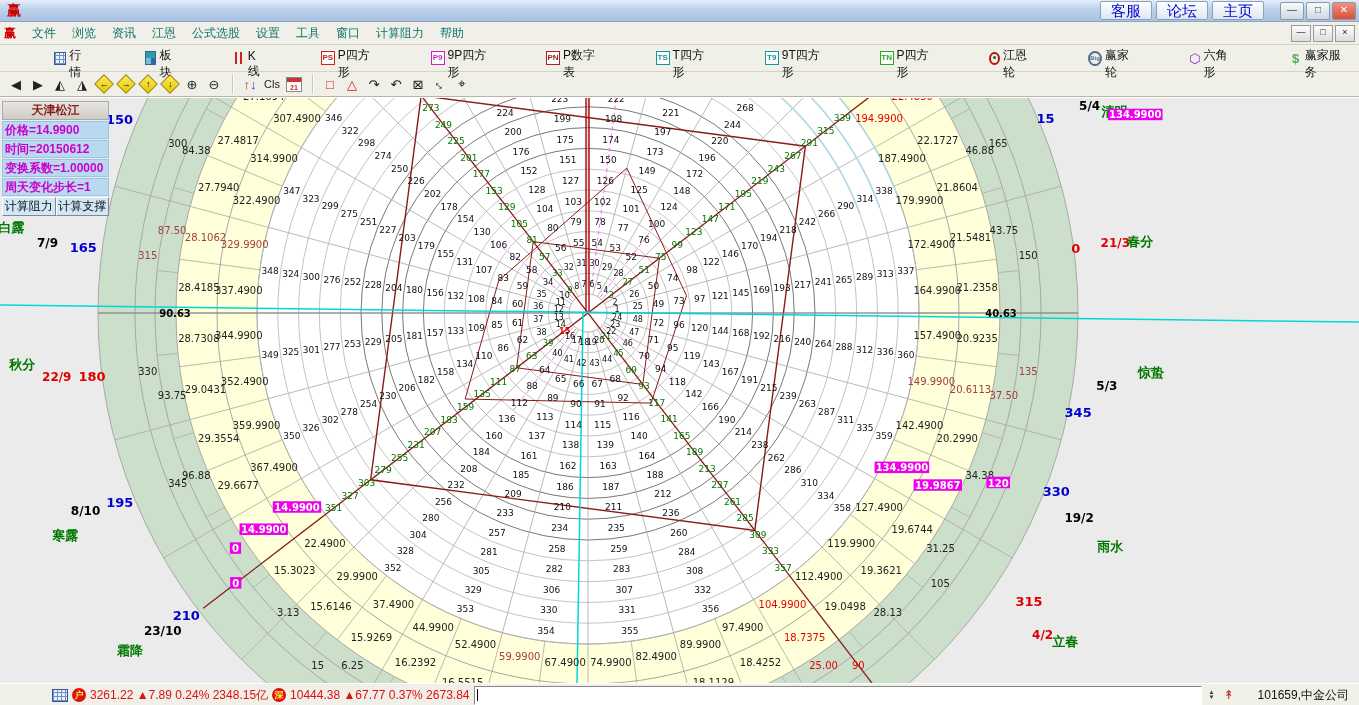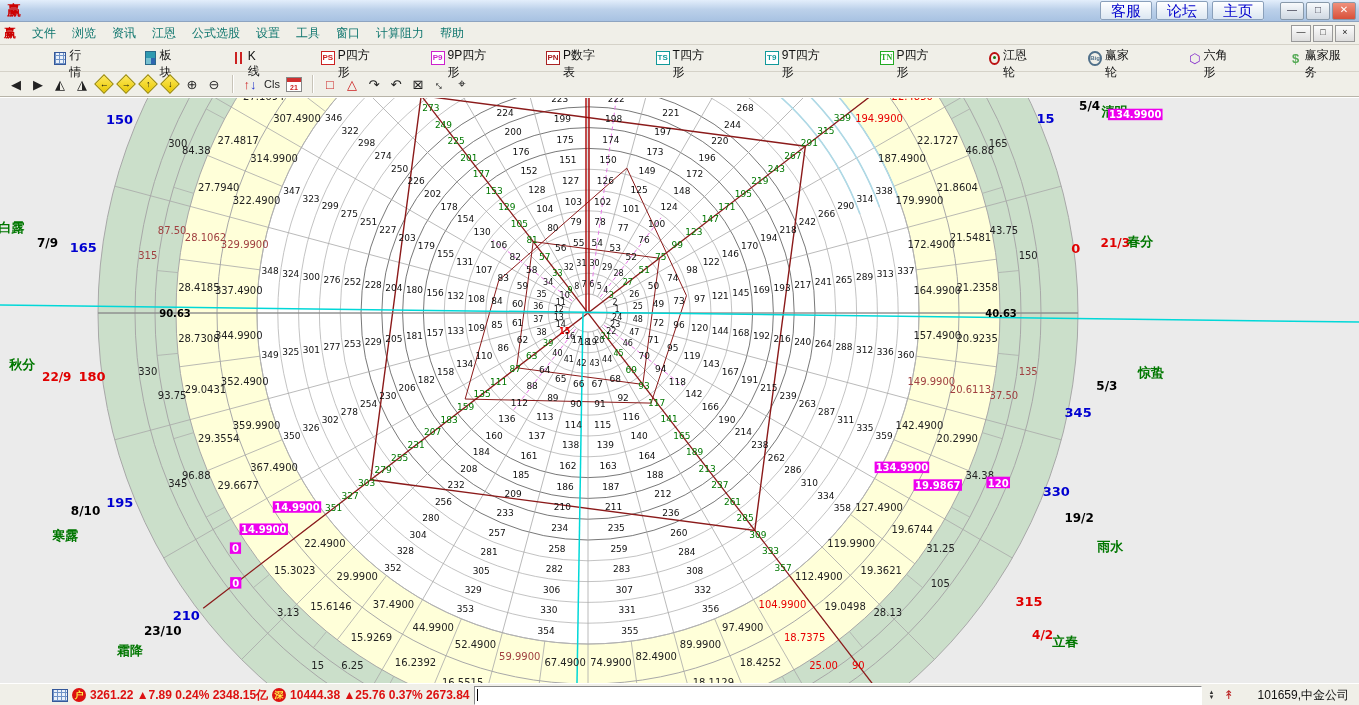--- a/index.html
+++ b/index.html
@@ -45,21 +45,21 @@
   
   .chart{position:relative;width:1359px;height:585px;background:#ebebeb;border-top:1px solid #fff;overflow:hidden;}
   .panel{position:absolute;left:2px;top:3px;width:107px;font-size:12px;z-index:5;}
   .panel .ph{background:linear-gradient(#e8e6e0,#cfccc4);color:#8b1a1a;font-weight:bold;text-align:center;height:17px;line-height:17px;border:1px solid #aaa;}
   .prow{background:#b9d9f0;color:#cc00cc;font-weight:bold;height:16px;line-height:16px;padding:0 2px;margin-top:1px;border:1px solid #9dc3de;white-space:nowrap;overflow:hidden;}
   .pbtns{display:flex;margin-top:1px;}
   .pbtn{flex:1;background:#cfe7f7;border:1px solid #fff;border-right-color:#888;border-bottom-color:#888;text-align:center;height:17px;line-height:17px;color:#111;}
   
   .statusbar{height:23px;background:#f0efe8;border-top:1px solid #fff;display:flex;align-items:center;padding:0 4px;font-size:12px;box-sizing:border-box;}
   .cbadge{width:14px;height:14px;border-radius:50%;background:#dd1111;color:#ffee44;font-size:9px;line-height:14px;text-align:center;font-weight:bold;margin:0 4px;flex:0 0 auto;}
-  .idx{color:#dd1111;font-weight:bold;white-space:nowrap;}
+  .idx{color:#dd1111;font-weight:normal;white-space:nowrap;}
   .sinput{flex:1;height:17px;background:#fff;border:1px solid #888;border-bottom-color:#fff;border-right-color:#fff;margin:0 4px;position:relative;}
   .caret{position:absolute;left:2px;top:2px;width:1px;height:12px;background:#000;}
   .spin{display:flex;flex-direction:column;font-size:6px;line-height:5px;color:#333;margin:0 3px;}
   .antenna{color:#bb2222;font-size:12px;margin:0 6px;}
   .srt{color:#111;margin-left:18px;margin-right:6px;white-space:nowrap;}
   svg text{font-family:"DejaVu Sans","Liberation Sans",sans-serif;}
 </style>
 </head>
 <body>
 
@@ -112,21 +112,21 @@
       </span>
       <span class="titem">
         <span class="ic ic-box" style="color: rgb(17, 153, 154); border-color: rgb(17, 153, 154);">TS</span>
         <span class="lb">T四方形</span>
       </span>
       <span class="titem">
         <span class="ic ic-box" style="color: rgb(17, 153, 154); border-color: rgb(17, 153, 154);">T9</span>
         <span class="lb">9T四方形</span>
       </span>
       <span class="titem">
-        <span class="ic ic-box" style="color: rgb(34, 170, 34); border-color: rgb(34, 170, 34); font-family: Liberation Serif, serif;">TN</span>
+        <span class="ic ic-box" style="color: rgb(34, 170, 34); border-color: rgb(34, 170, 34);">TN</span>
         <span class="lb">P四方形</span>
       </span>
       <span class="titem">
         <span class="ic ic-wheel"></span>
         <span class="lb">江恩轮</span>
       </span>
       <span class="titem">
         <span class="ic ic-big">Big</span>
         <span class="lb">赢家轮</span>
       </span>
@@ -808,31 +808,44 @@
           <text x="130.01542930448483" y="552.6553464775061" text-anchor="middle" dy="4.68" font-size="13" fill="#007700" font-weight="bold">霜降</text>
           <text x="1114.539360544422" y="12.880476456450651" text-anchor="middle" dy="4.68" font-size="13" fill="#007700" font-weight="bold">清明</text>
           <text x="1140.3608374473813" y="143.26085270629756" text-anchor="middle" dy="4.68" font-size="13" fill="#007700" font-weight="bold">春分</text>
           <text x="1150.8993927784427" y="274.16311020949183" text-anchor="middle" dy="4.68" font-size="13" fill="#007700" font-weight="bold">惊蛰</text>
           <text x="1110.1411493773003" y="448.5650233381525" text-anchor="middle" dy="4.68" font-size="13" fill="#007700" font-weight="bold">雨水</text>
           <text x="1065.169063212147" y="542.9492111794782" text-anchor="middle" dy="4.68" font-size="13" fill="#007700" font-weight="bold">立春</text>
           <rect x="1107.9476899200638" y="10.699101776004841" width="54.6" height="11.5" fill="#ee00ee"></rect>
           <text x="1135.2476899200637" y="16.89910177600484" text-anchor="middle" dy="3.5999999999999996" font-size="10" fill="#ffffff" font-weight="bold">134.9900</text>
         </g>
       </svg>
+    <div class="panel">
+      <div class="ph">天津松江</div>
+      <div id="panel-rows">
+          <div class="prow">价格=14.9900</div>
+          <div class="prow">时间=20150612</div>
+          <div class="prow">变换系数=1.00000</div>
+          <div class="prow">周天变化步长=1</div>
+        </div>
+      <div class="pbtns">
+        <div class="pbtn">计算阻力</div>
+        <div class="pbtn">计算支撑</div>
+      </div>
+    </div>
   </div>
 
   <div class="statusbar">
     <span class="ic ic-grid"></span>
     <span class="cbadge">户</span>
     <span class="idx">
       <span>3261.22</span>&nbsp;<span>▲7.89</span>&nbsp;<span>0.24%</span>&nbsp;<span>2348.15亿</span>
     </span>
     <span class="cbadge">深</span>
     <span class="idx">
-      <span>10444.38</span>&nbsp;<span>▲25.76</span>&nbsp;<span>0.37%</span>&nbsp;<span>2673.84</span>
+      <span>10444.38</span>&nbsp;<span>▲67.77</span>&nbsp;<span>0.37%</span>&nbsp;<span>2673.84</span>
     </span>
     <span class="sinput">
         <span class="caret"></span>
       </span>
     <span class="spin">
         <span>▲</span>
         <span>▼</span>
       </span>
     <span class="antenna">↟</span>
     <span class="srt">101659,中金公司</span>

